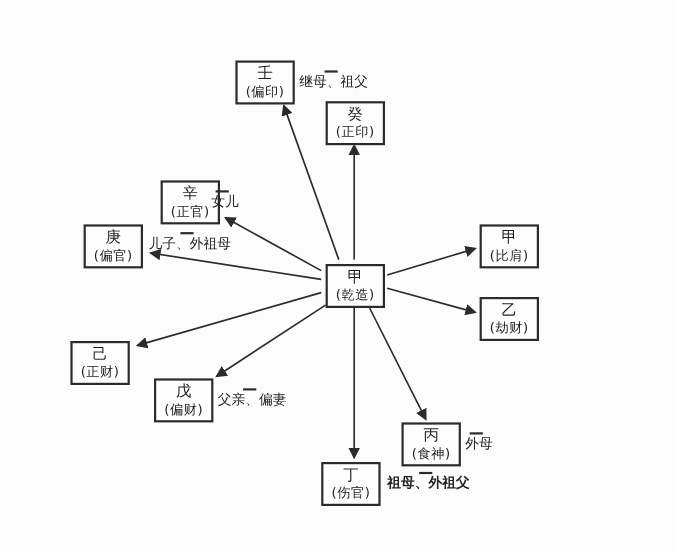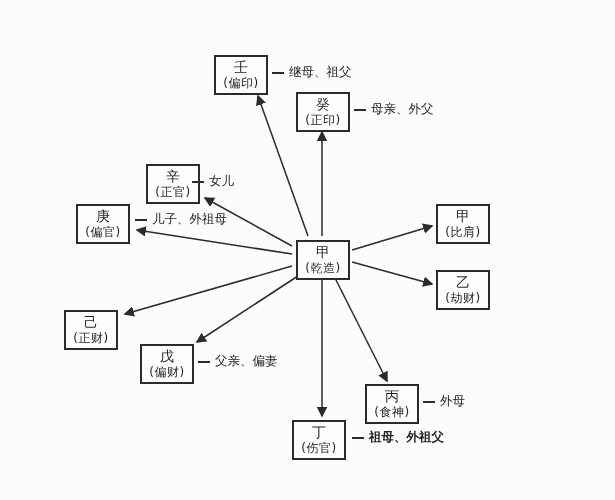--- a/index.html
+++ b/index.html
@@ -24,20 +24,21 @@
   }
   .node .stem { font-size:14px; }
   .node .god  { font-size:12px; letter-spacing:0.5px; }
   .note {
     position:absolute;
     display:flex;
     align-items:center;
     font-size:12.5px;
     white-space:nowrap;
     color:#222;
+    flex-direction:column;
   }
   .note .tick {
     display:inline-block;
     width:12px; height:0;
     border-top:2px solid #2b2b2b;
     margin-right:5px;
   }
 </style>
 </head>
 <body>
@@ -105,24 +106,20 @@
   </div>
   <div class="node" style="left:292px; top:420px;">
     <div class="stem">丁</div>
     <div class="god">(伤官)</div>
   </div>
 
   <div class="note" style="left:272px; top:64px;">
     <span class="tick"></span>
     <span>继母、祖父</span>
   </div>
-  <div class="note" style="left:354px; top:101px;">
-    <span class="tick"></span>
-    <span>母亲、外父</span>
-  </div>
   <div class="note" style="left:192px; top:173px;">
     <span class="tick"></span>
     <span>女儿</span>
   </div>
   <div class="note" style="left:135px; top:211px;">
     <span class="tick"></span>
     <span>儿子、外祖母</span>
   </div>
   <div class="note" style="left:198px; top:353px;">
     <span class="tick"></span>

